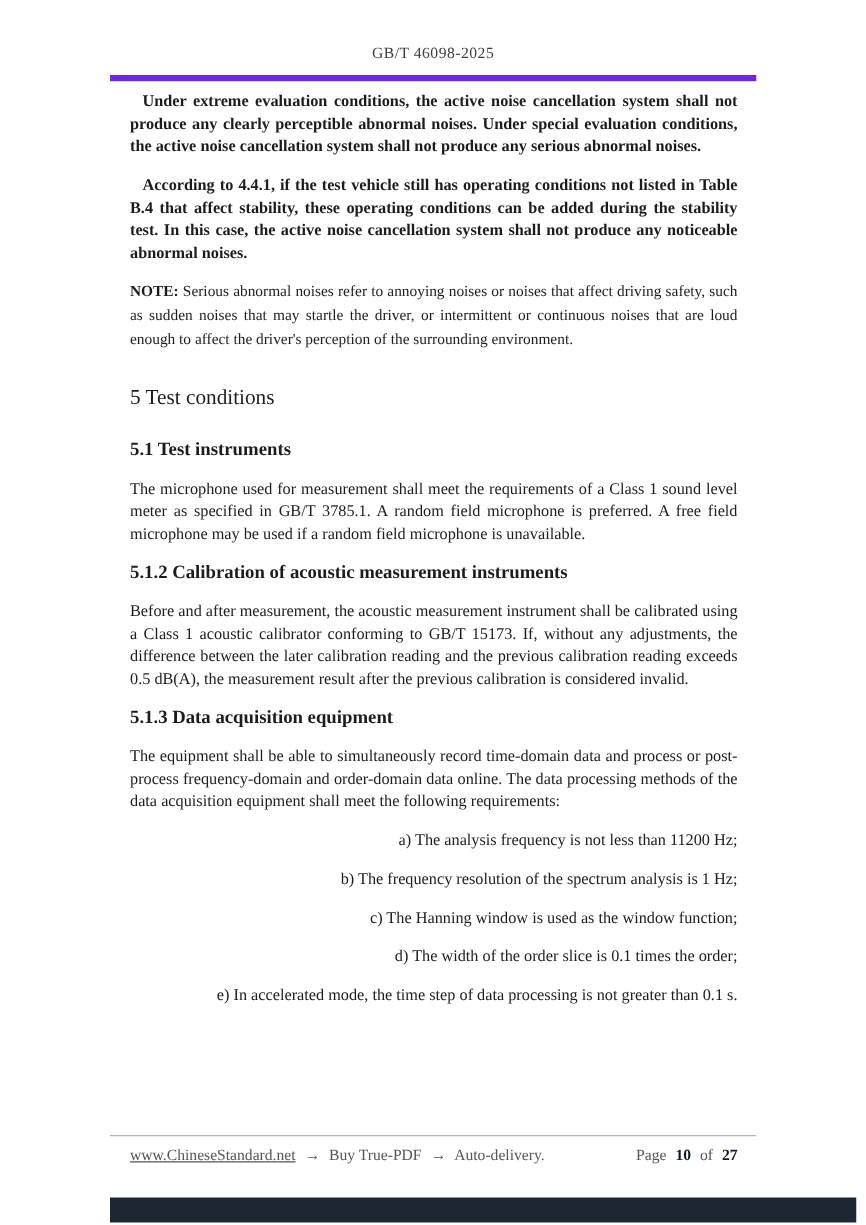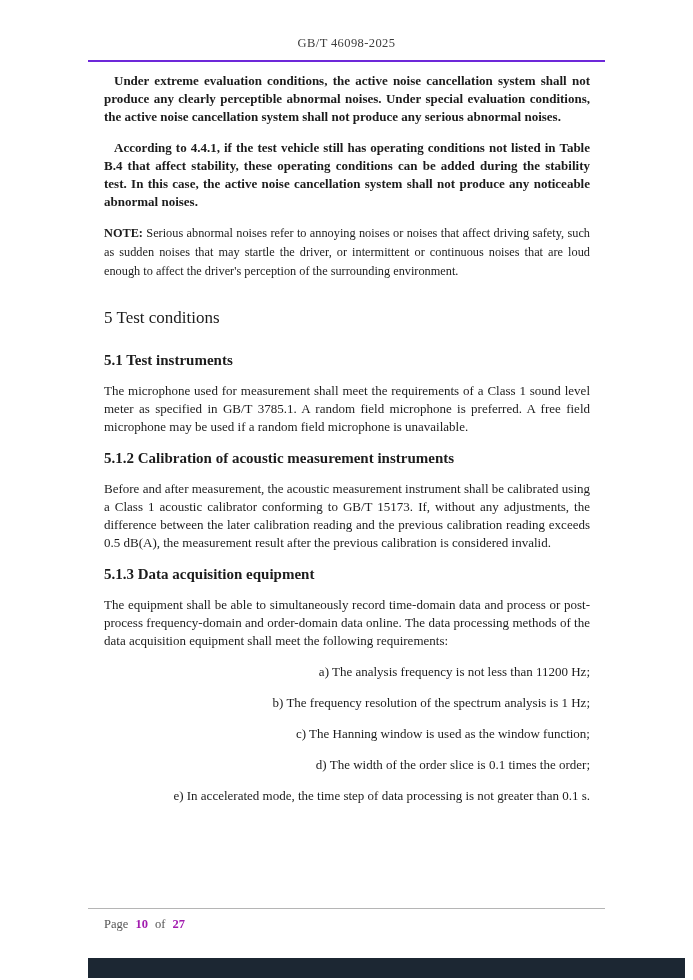--- a/index.html
+++ b/index.html
@@ -11,21 +11,21 @@
     background: #ffffff;
     font-family: "Liberation Serif", serif;
     color: #1c1c1c;
     overflow: hidden;
   }
   .header {
     position: absolute;
     top: 0; left: 88px; right: 88px;
     padding-top: 33px;
     padding-bottom: 9px;
-    border-bottom: 2px solid #6d28d9;
+    border-bottom: 5px solid #6d28d9;
     text-align: center;
   }
   .doc-number {
     font-size: 12.5px;
     color: #3d3d3d;
     letter-spacing: 0.4px;
   }
   .content {
     position: absolute;
     top: 72px;
@@ -80,21 +80,21 @@
     justify-content: space-between;
     align-items: baseline;
   }
   .footer-left .site {
     text-decoration: underline;
     color: #555555;
     cursor: pointer;
   }
   .footer-left .arrow { margin: 0 4px; }
   .page-num span { margin-right: 4px; }
-  .page-num b { color: #a21caf; margin-right: 4px; }
+  .page-num b { color: #0f172a; margin-right: 4px; }
   .page-num b:last-child { margin-right: 0; }
   .bottom-bar {
     position: absolute;
     left: 88px;
     right: 8px;
     bottom: 2px;
     height: 20px;
     background: #1c2733;
   }
 </style>
@@ -136,20 +136,27 @@
       <p class="list-item">c) The Hanning window is used as the window function;</p>
       <p class="list-item">d) The width of the order slice is 0.1 times the order;</p>
       <p class="list-item">e) In accelerated mode, the time step of data processing is not greater than 0.1 s.</p>
     </div>
 
   </div>
 
   <div class="footer-rule"></div>
 
   <div class="footer">
+    <div class="footer-left">
+      <a class="site">www.ChineseStandard.net</a>
+      <span class="arrow">→</span>
+      <span>Buy True-PDF</span>
+      <span class="arrow">→</span>
+      <span>Auto-delivery.</span>
+    </div>
     <div class="page-num">
       <span>Page</span>
       <b>10</b>
       <span>of</span>
       <b>27</b>
     </div>
   </div>
 
   <div class="bottom-bar"></div>
 

